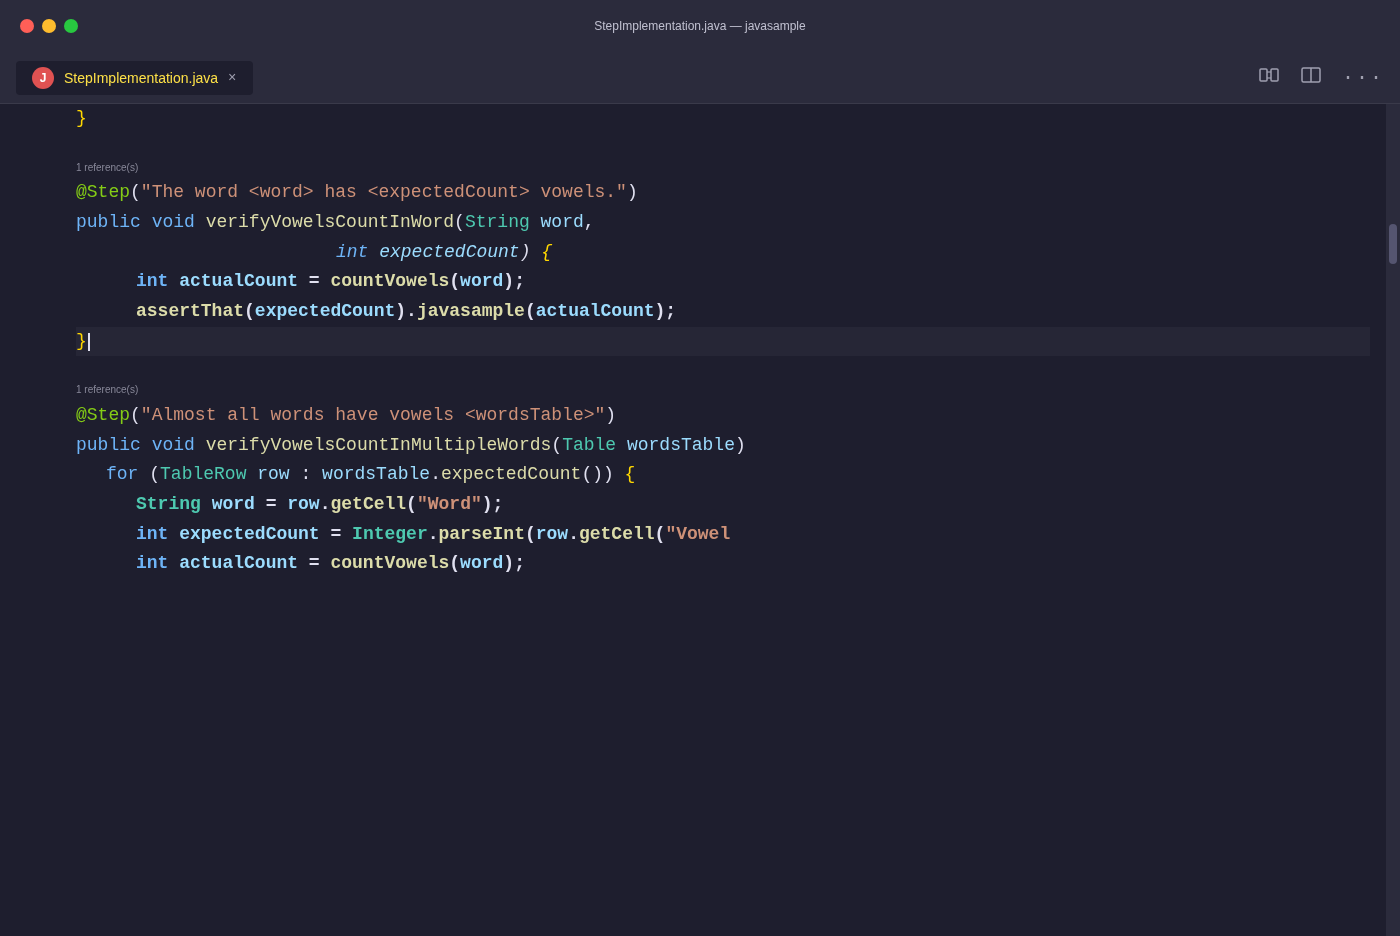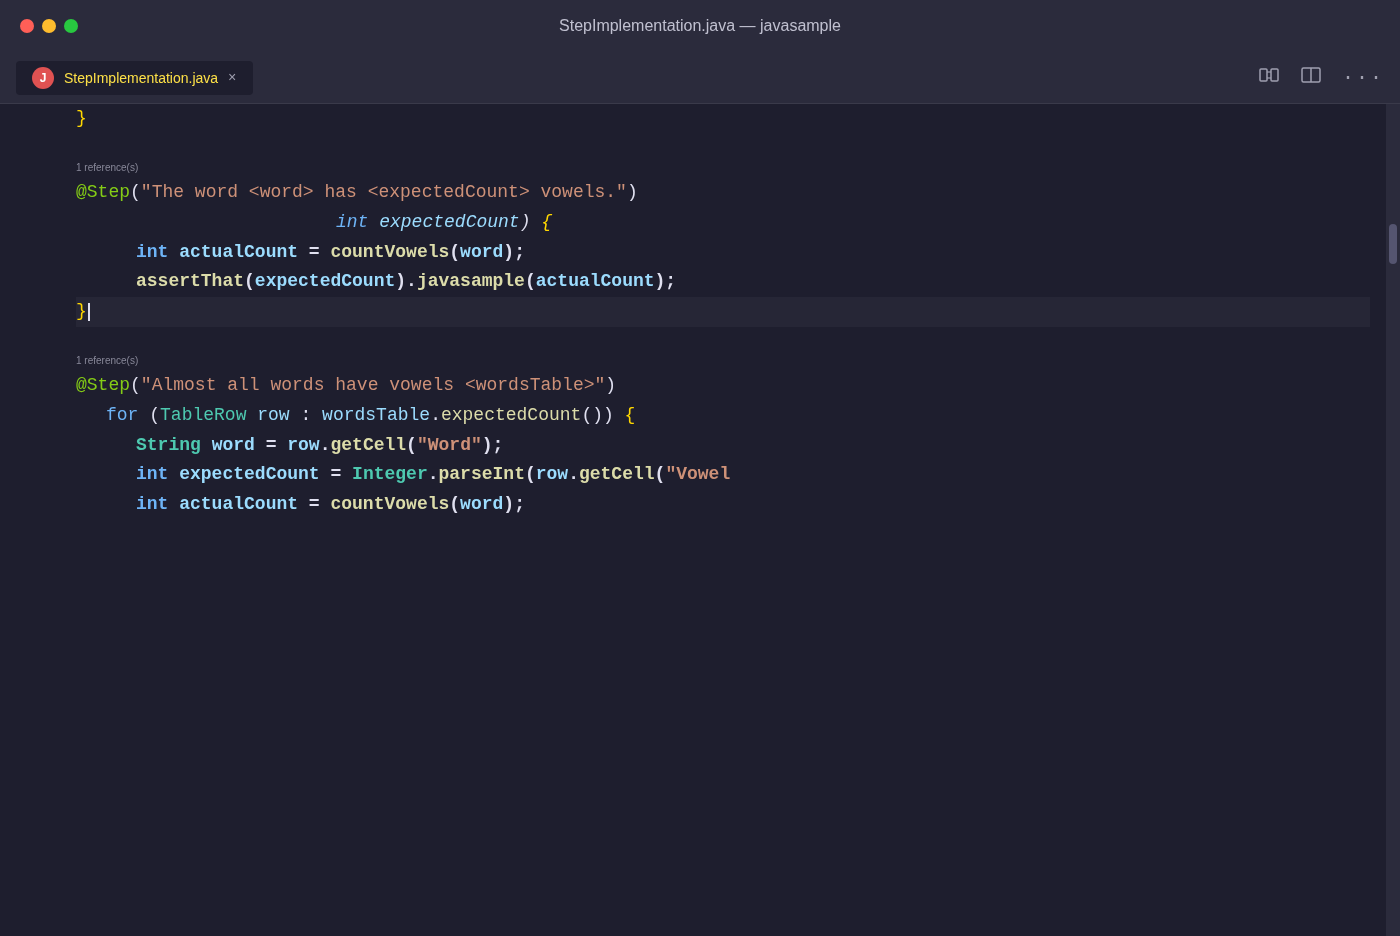--- a/index.html
+++ b/index.html
@@ -40,21 +40,21 @@
       height: 14px;
       border-radius: 50%;
     }
     .traffic-light.red { background: #ff5f57; }
     .traffic-light.yellow { background: #febc2e; }
     .traffic-light.green { background: #28c840; }
 
     .title-bar-text {
       color: #c0c0d0;
       font-family: -apple-system, BlinkMacSystemFont, 'Segoe UI', sans-serif;
-      font-size: 16px;
+      font-size: 12px;
     }
 
     
     .tab-bar {
       width: 100%;
       height: 52px;
       background: #2b2b3c;
       display: flex;
       align-items: center;
       justify-content: space-between;
@@ -249,35 +249,37 @@
 
   <div class="code-content">
 
     <span class="code-line"><span class="brace">}</span></span>
     <span class="spacer"></span>
 
     <span class="reference-line">1 reference(s)</span>
 
     <span class="code-line"><span class="annotation">@Step</span><span class="punct">(</span><span class="string">"The word &lt;word&gt; has &lt;expectedCount&gt; vowels."</span><span class="punct">)</span></span>
 
+    <span class="code-line"><span class="kw">public</span> <span class="kw">void</span> <span class="method">verifyVowelsCountInWord</span><span class="punct">(</span><span class="type">String</span> <span class="param">word</span><span class="punct">,</span></span>
 
     <span class="code-line" style="padding-left: 260px; font-style: italic;"><span class="kw">int</span> <span class="param">expectedCount</span><span class="punct">) </span><span class="brace">{</span></span>
 
     <span class="code-line indent2"><span class="kw">int</span> <span class="param">actualCount</span> <span class="punct">= </span><span class="method">countVowels</span><span class="punct">(</span><span class="param">word</span><span class="punct">);</span></span>
 
     <span class="code-line indent2"><span class="method">assertThat</span><span class="punct">(</span><span class="param">expectedCount</span><span class="punct">).</span><span class="method">javasample</span><span class="punct">(</span><span class="param">actualCount</span><span class="punct">);</span></span>
 
     <span class="code-line highlight-line"><span class="brace">}</span><span class="cursor-block"></span></span>
 
     <span class="spacer"></span>
 
     <span class="reference-line">1 reference(s)</span>
 
     <span class="code-line"><span class="annotation">@Step</span><span class="punct">(</span><span class="string">"Almost all words have vowels &lt;wordsTable&gt;"</span><span class="punct">)</span></span>
 
+    <span class="code-line"><span class="kw">public</span> <span class="kw">void</span> <span class="method">verifyVowelsCountInMultipleWords</span><span class="punct">(</span><span class="type">Table</span> <span class="param">wordsTable</span><span class="punct">)</span></span>
 
     <span class="code-line indent1"><span class="kw">for</span> <span class="punct">(</span><span class="type">TableRow</span> <span class="param">row</span> <span class="punct">: </span><span class="param">wordsTable</span><span class="punct">.</span><span class="method">expectedCount</span><span class="punct">()) </span><span class="brace">{</span></span>
 
     <span class="code-line indent2"><span class="type">String</span> <span class="param">word</span> <span class="punct">= </span><span class="param">row</span><span class="punct">.</span><span class="method">getCell</span><span class="punct">(</span><span class="string">"Word"</span><span class="punct">);</span></span>
 
     <span class="code-line indent2"><span class="kw">int</span> <span class="param">expectedCount</span> <span class="punct">= </span><span class="type">Integer</span><span class="punct">.</span><span class="method">parseInt</span><span class="punct">(</span><span class="param">row</span><span class="punct">.</span><span class="method">getCell</span><span class="punct">(</span><span class="string">"Vowel</span></span>
 
     <span class="code-line indent2"><span class="kw">int</span> <span class="param">actualCount</span> <span class="punct">= </span><span class="method">countVowels</span><span class="punct">(</span><span class="param">word</span><span class="punct">);</span></span>
 
   </div>

